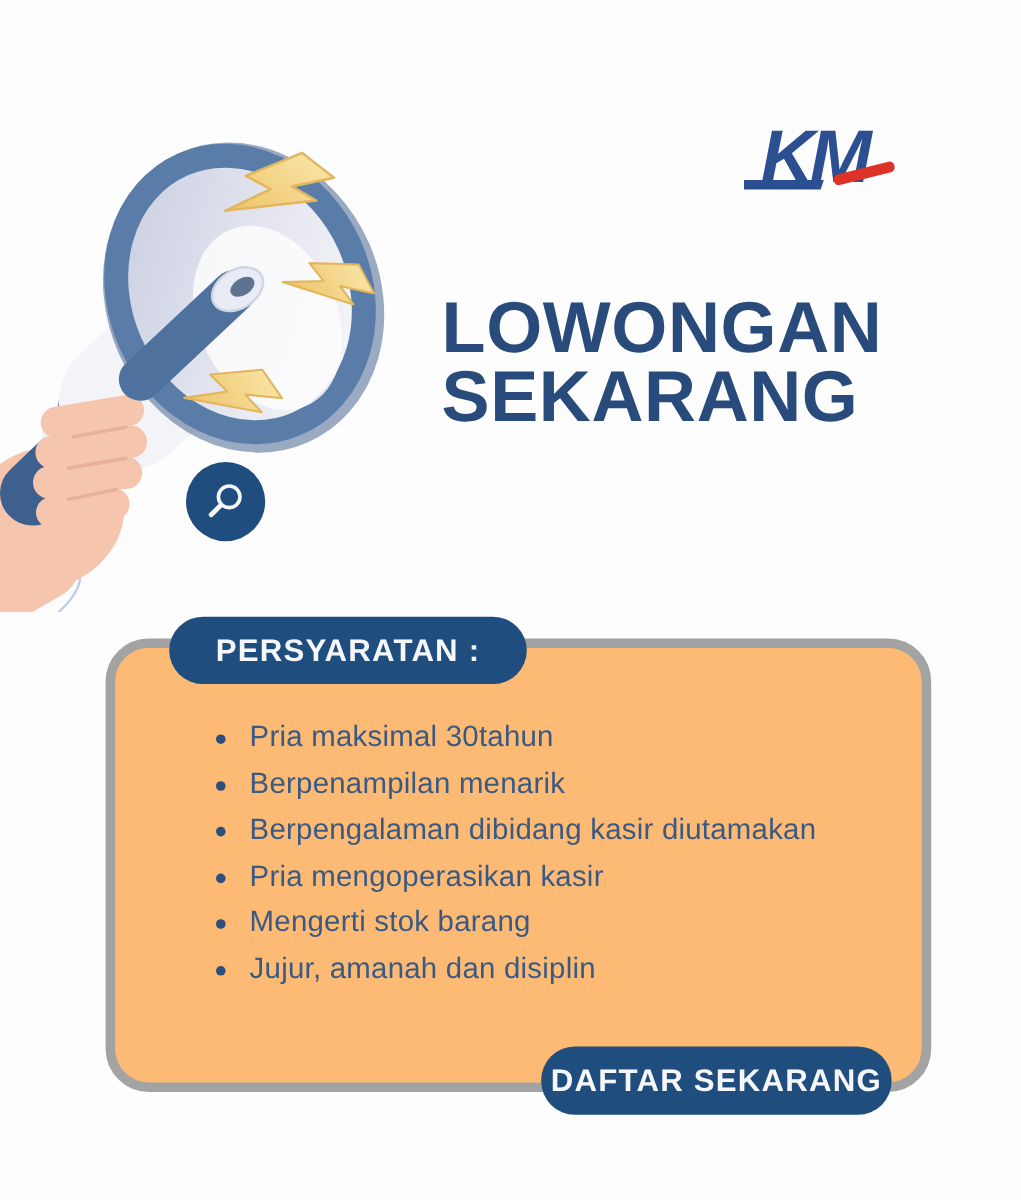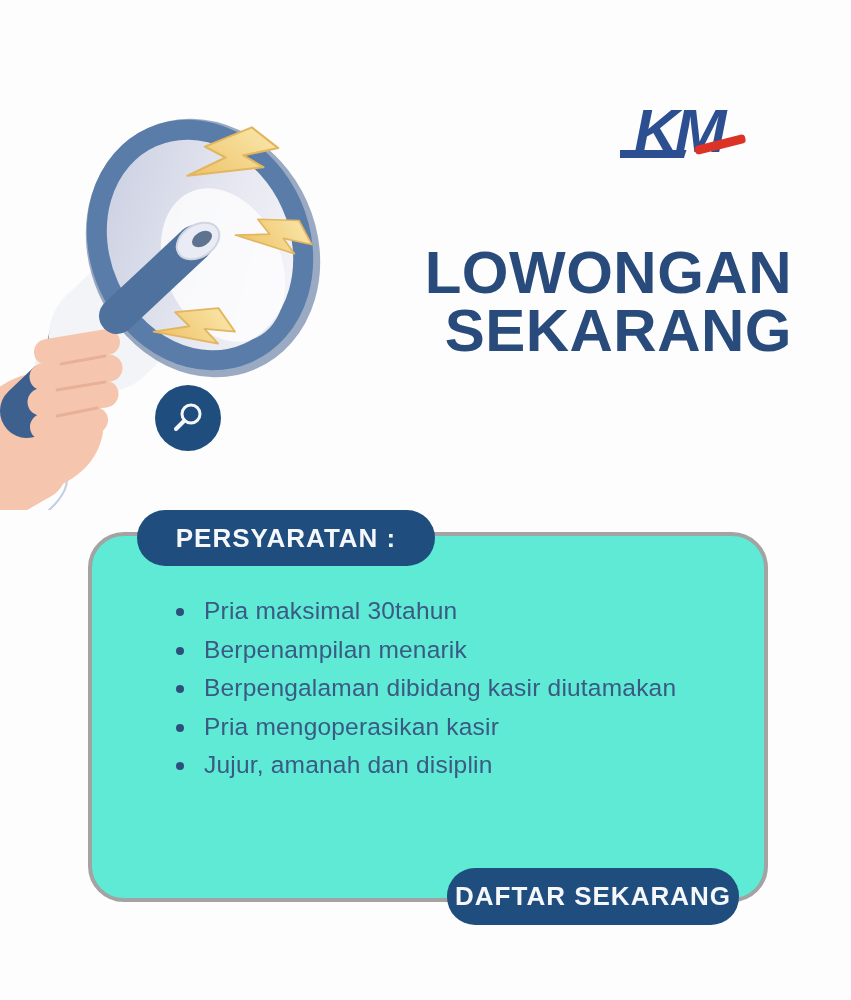--- a/index.html
+++ b/index.html
@@ -9,41 +9,41 @@
     background:#fdfdfe;
     overflow:hidden;
     font-family:"Liberation Sans", sans-serif;
     margin:0 auto;
   }
   
   .logo{position:absolute;left:620px;top:90px;width:140px;height:80px;}
   
   .title{
     position:absolute;left:368px;top:244px;width:424px;
-    text-align:right;color:#294b7c;
+    text-align:left;color:#294b7c;
     font-weight:800;font-size:60px;line-height:58px;letter-spacing:.5px;
     margin:0;
   }
   
   .search-circle{
     position:absolute;left:155px;top:385px;width:66px;height:66px;
     border-radius:50%;background:#1f4e7e;
     display:flex;align-items:center;justify-content:center;
   }
   .position-pill{
     position:absolute;left:232px;top:389px;width:558px;height:58px;
     border-radius:30px;background:#1f4e7e;
     color:#f5f7fa;font-weight:700;font-size:27px;letter-spacing:1.2px;
     display:flex;align-items:center;justify-content:center;
   }
   
   .req-box{
     position:absolute;left:88px;top:532px;width:672px;height:362px;
-    border:4px solid #a3a3a3;border-radius:36px;
-    background:#5eead4;
+    border:8px solid #a3a3a3;border-radius:36px;
+    background:#fdba74;
   }
   .req-pill{
     position:absolute;left:45px;top:-26px;width:298px;height:56px;
     border-radius:28px;background:#1f4e7e;
     color:#f5f7fa;font-weight:700;font-size:26px;letter-spacing:1px;
     display:flex;align-items:center;justify-content:center;
   }
   .req-list{
     position:absolute;left:70px;top:52px;right:20px;
     margin:4px;padding:0;list-style:none;
@@ -160,20 +160,21 @@
 
   <div class="req-box">
     <div class="req-pill">
       <span>PERSYARATAN :</span>
     </div>
     <ul class="req-list">
       <li>Pria maksimal 30tahun</li>
       <li>Berpenampilan menarik</li>
       <li>Berpengalaman dibidang kasir diutamakan</li>
       <li>Pria mengoperasikan kasir</li>
+      <li>Mengerti stok barang</li>
       <li>Jujur, amanah dan disiplin</li>
     </ul>
     <div class="cta-pill">
       <span>DAFTAR SEKARANG</span>
     </div>
   </div>
 
 </div>
 
 </body></html>

